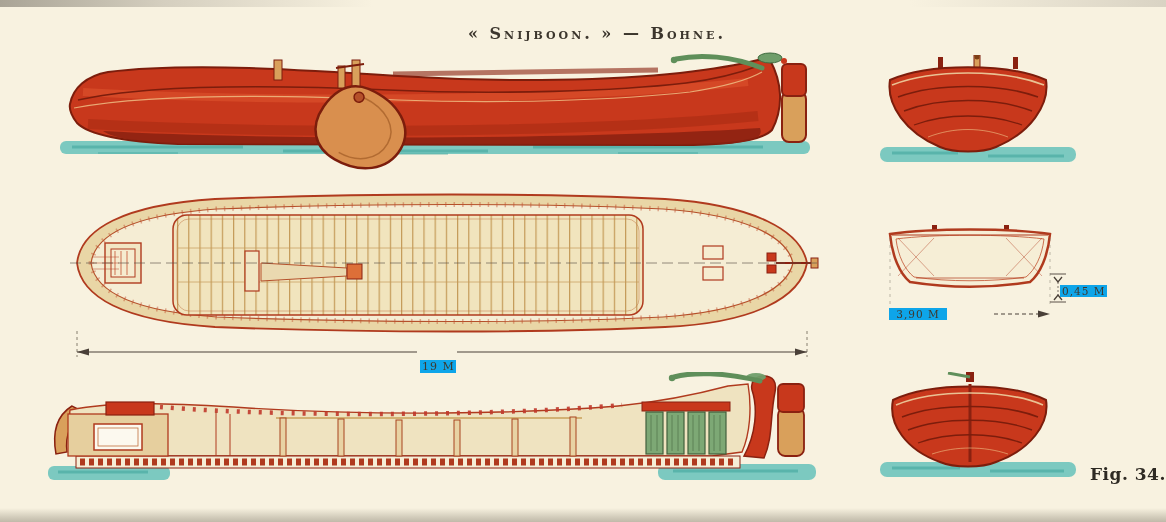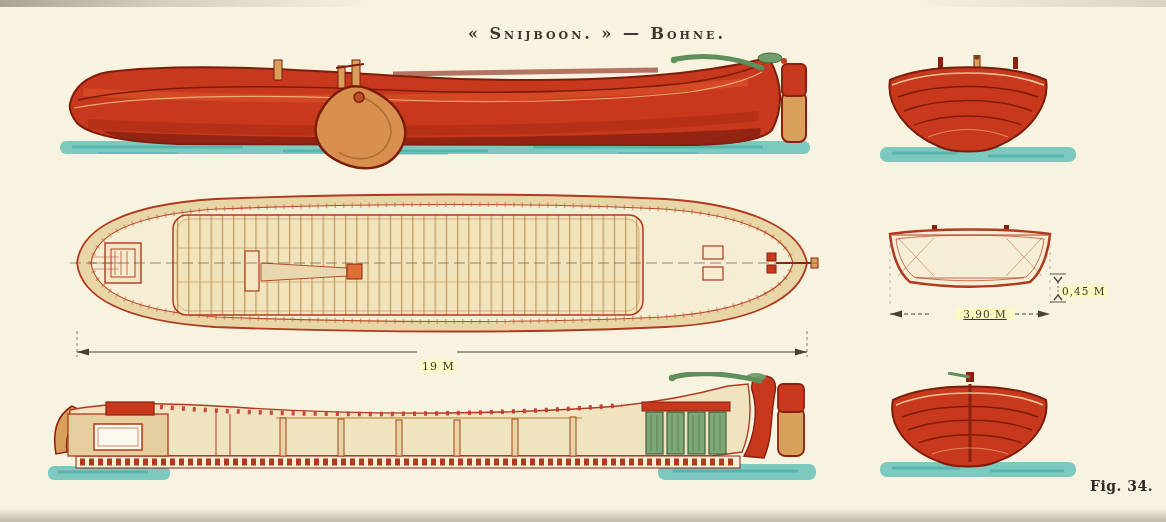--- a/index.html
+++ b/index.html
@@ -15,25 +15,25 @@
     position:absolute; top:24px; left:0; right:0;
     text-align:center; transform:translateX(14px);
     font-variant:small-caps; font-size:16px; letter-spacing:3px;
     color:#3c362d; font-weight:bold;
   }
   .view { position:absolute; }
   .view svg { display:block; width:100%; height:100%; }
   .dim-label {
     position:absolute; font-size:11px; color:#3f382e;
     letter-spacing:1px; text-align:center; white-space:nowrap;
-    background:#fef9c3; padding:0 2px;
+    background:#0ea5e9; padding:0 2px;
   }
   .fig-caption {
-    position:absolute; left:1090px; top:478px;
-    font-size:14px; font-weight:bold; color:#2e2a23; letter-spacing:.5px;
+    position:absolute; left:1090px; top:464px;
+    font-size:17px; font-weight:bold; color:#2e2a23; letter-spacing:.5px;
   }
   .edge-top {
     position:absolute; top:0; left:0; width:100%; height:7px;
     background:linear-gradient(90deg,#8f8a7d,#c9c3b4 14%,rgba(248,242,224,0) 32%,rgba(248,242,224,0) 78%,#cfc9ba 100%);
     opacity:.75;
   }
   .edge-bottom {
     position:absolute; bottom:0; left:0; width:100%; height:14px;
     background:linear-gradient(180deg,rgba(248,242,224,0),#c2bcab 65%,#a8a192);
     opacity:.7;
@@ -189,21 +189,21 @@
         <line x1="18" y1="16" x2="18" y2="86" stroke="#6b6254" stroke-width=".7" stroke-dasharray="3 4" opacity=".6"></line>
         <line x1="178" y1="16" x2="178" y2="86" stroke="#6b6254" stroke-width=".7" stroke-dasharray="3 4" opacity=".6"></line>
         <line x1="18" y1="92" x2="60" y2="92" stroke="#4a4038" stroke-width="1" stroke-dasharray="4 3"></line>
         <line x1="122" y1="92" x2="178" y2="92" stroke="#4a4038" stroke-width="1" stroke-dasharray="4 3"></line>
         <polygon points="18,92 30,88.5 30,95.5" fill="#4a4038"></polygon>
         <polygon points="178,92 166,88.5 166,95.5" fill="#4a4038"></polygon>
       </g>
     </svg>
   </div>
   <span class="dim-label" style="left:1060px; top:285px; font-size:10.5px;">0,45 M</span>
-  <span class="dim-label" style="left:956px; top:308px; width:58px; font-size:10.5px;text-decoration:underline;">3,90 M</span>
+  <span class="dim-label" style="left:889px; top:308px; width:58px; font-size:10.5px;">3,90 M</span>
 
   <div class="view" style="left:48px; top:372px; width:770px; height:115px;">
     <svg viewBox="0 0 770 115">
       <g>
         <rect x="0" y="94" width="122" height="14" rx="6" fill="#7cc9c0"></rect>
         <rect x="610" y="92" width="158" height="16" rx="7" fill="#7cc9c0"></rect>
         <path d="M 10,100 H 100 M 625,99 H 750" stroke="#2f9b93" stroke-width="3" opacity=".45" fill="none"></path>
       </g>
       <g>
         <path d="M 8,82 C 4,60 8,44 24,34 L 36,40 C 22,50 17,64 19,80 Z" fill="#d9a05b" stroke="#8a2110" stroke-width="1.5"></path>

